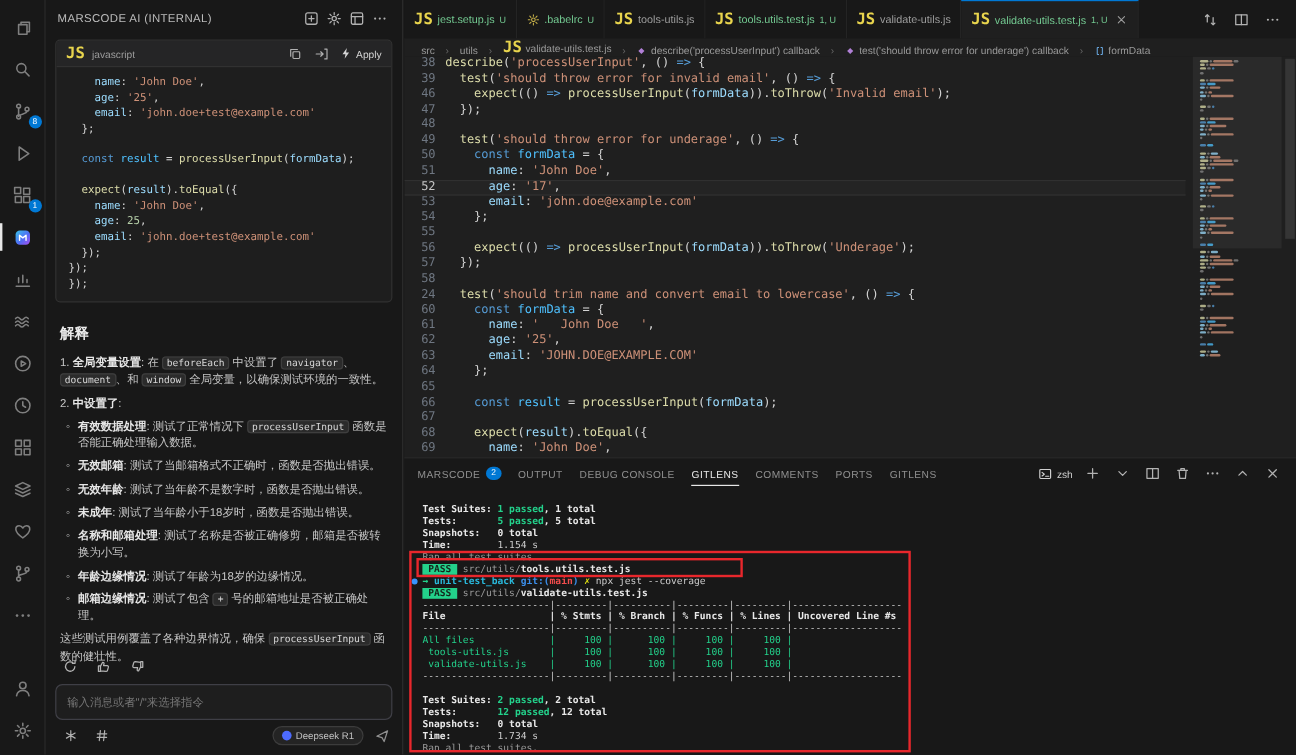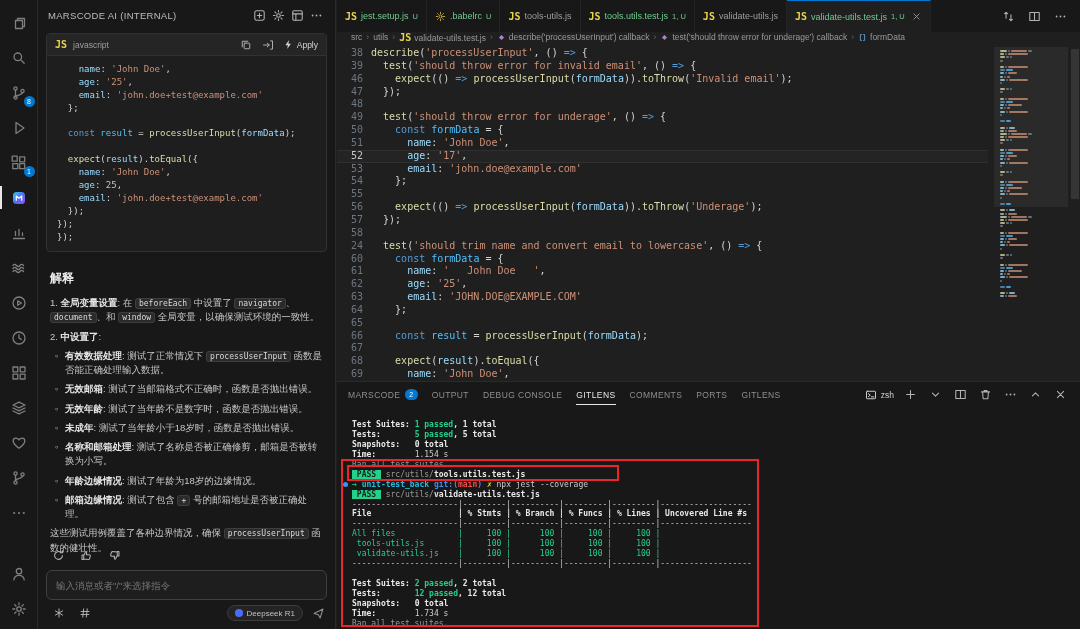--- a/index.html
+++ b/index.html
@@ -13,21 +13,21 @@
 .ai-item.active::before{content:"";position:absolute;left:-4px;top:3px;bottom:3px;width:2px;background:#e7e7e7}
 .abadge{position:absolute;right:-1px;bottom:0;background:#0078d4;color:#fff;border-radius:8px;font-size:7px;min-width:11px;height:11px;line-height:11px;text-align:center;padding:0 2px}
 .abar-spacer{flex:1}
 
 .sidebar{position:absolute;left:38px;top:0;bottom:0;width:298px;background:#181818;border-right:1px solid #2a2a2a;z-index:2}
 .side-head{height:30px;display:flex;align-items:center;padding:0 10px;gap:5px}
 .side-title{font-size:9.5px;color:#bcbcbc;letter-spacing:.3px;flex:1;white-space:nowrap;overflow:hidden}
 .hic{color:#b2b2b2;width:17px;height:17px;display:flex;align-items:center;justify-content:center;cursor:pointer}
 .card{position:absolute;left:8px;right:8px;top:33px;height:219px;background:#1e1e1e;border:1px solid #313131;border-radius:4px;overflow:hidden}
 .card-head{height:22px;background:#252526;display:flex;align-items:center;padding:0 8px;gap:6px;border-bottom:1px solid #313131}
-.js-mini{color:#e8d44d;font-size:10px;font-weight:bold;font-family:"DejaVu Sans Mono",monospace}
+.js-mini{color:#e8d44d;font-size:13px;font-weight:bold;font-family:"DejaVu Sans Mono",monospace}
 .card-lang{font-size:8.5px;color:#9d9d9d;flex:1}
 .apply-btn{display:flex;align-items:center;gap:3px;font-size:8.5px;color:#d4d4d4;background:none;border:none;cursor:pointer}
 .card-code{padding:7px 10px;font:9px/12.9px "DejaVu Sans Mono",monospace;white-space:pre}
 .code-row{height:12.9px;white-space:pre}
 
 .c-kw{color:#569cd6}.c-fn{color:#dcdcaa}.c-str{color:#ce9178}.c-prop{color:#9cdcfe}.c-num{color:#b5cea8}.c-pln{color:#d4d4d4}.c-cst{color:#4fc1ff}
 .expl{position:absolute;left:12px;right:10px;top:270px}
 .expl-h{font-size:12px;font-weight:bold;color:#eaeaea;margin-bottom:9px}
 .blk{font-size:9.5px;line-height:1.5;color:#c6c6c6;margin-bottom:5px}
 .blk.bullet{padding-left:15px;position:relative}
@@ -44,21 +44,21 @@
 .send-btn{color:#8f8f8f;cursor:pointer}
 
 .main{position:absolute;left:337px;top:0;right:0;bottom:0;background:#1f1f1f}
 .tabbar{position:absolute;left:0;right:0;top:0;height:32px;background:#181818;display:flex;align-items:stretch}
 .tab{display:flex;align-items:center;gap:4px;padding:0 8px;font-size:9px;color:#9d9d9d;background:#181818;border-right:1px solid #242424;cursor:pointer;white-space:nowrap}
 .tab.active{background:#1f1f1f;color:#e7e7e7;border-top:1px solid #0078d4}
 .tab.untracked .tab-label{color:#73c991}
 .tab .tab-badge{font-size:7.5px;color:#73c991}
 .tab .tab-close{color:#9d9d9d;margin-left:2px}
 .tab-actions{margin-left:auto;display:flex;align-items:center;gap:9px;padding:0 11px;color:#b0b0b0}
-.breadcrumb{position:absolute;left:0;right:0;top:32px;height:15px;background:#1f1f1f;display:flex;align-items:flex-start;padding-left:14px;font-size:8.5px;color:#9a9a9a;gap:4px;white-space:nowrap;overflow:hidden}
+.breadcrumb{position:absolute;left:0;right:0;top:32px;height:15px;background:#1f1f1f;display:flex;align-items:flex-end;padding-left:14px;font-size:8.5px;color:#9a9a9a;gap:9px;white-space:nowrap;overflow:hidden}
 .bc-sep{color:#666}
 .bc-item{display:flex;align-items:center;gap:3px;cursor:pointer}
 
 .editor{position:absolute;left:0;right:0;top:47px;bottom:248px;background:#1f1f1f;overflow:hidden}
 .gutter{position:absolute;left:0;top:0;width:26px;text-align:right;font:10px/12.85px "DejaVu Sans Mono",monospace;color:#6e7681}
 .gutter div{height:12.85px}
 .gutter .cur{color:#c6c6c6}
 .codecol{position:absolute;left:34px;top:0;right:92px;font:10px/12.85px "DejaVu Sans Mono",monospace;color:#d4d4d4}
 .codecol .code-line{height:12.85px;white-space:pre}
 .cur-line-rect{position:absolute;left:0;right:92px;height:12.85px;border-top:1px solid #303030;border-bottom:1px solid #303030;background:rgba(255,255,255,.025)}

